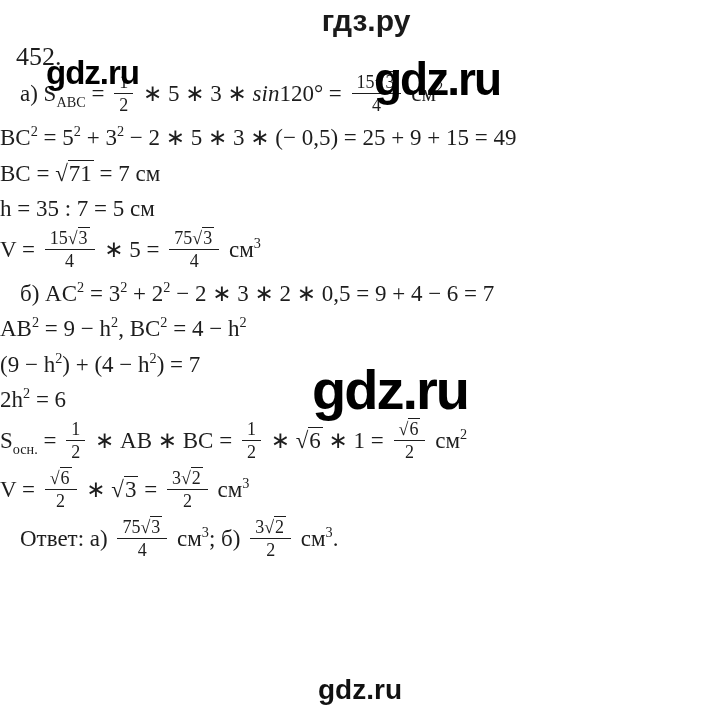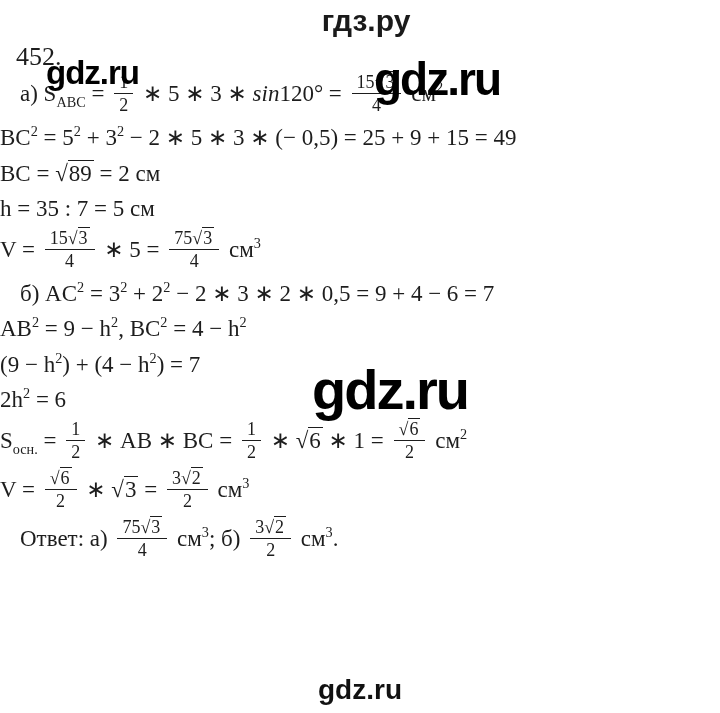--- a/index.html
+++ b/index.html
@@ -98,21 +98,21 @@
 
 <span class="watermark wm-small">gdz.ru</span>
 <span class="watermark wm-line1">gdz.ru</span>
 <span class="watermark wm-middle">gdz.ru</span>
 
 <div class="problem-number">452.</div>
 
 <div class="solution">
     <div class="line flush"><span>а) S</span><sub>ABC</sub><span> = </span><span class="frac"><span class="num"><span>1</span></span><span class="den"><span>2</span></span></span><span> ∗ 5 ∗ 3 ∗ </span><span class="it">sin</span><span>120° = </span><span class="frac"><span class="num"><span>15</span><span class="sqrt"><span>√</span><span class="v">3</span></span></span><span class="den"><span>4</span></span></span><span> см</span><sup>2</sup></div>
     <div class="line"><span>BC</span><sup>2</sup><span> = 5</span><sup>2</sup><span> + 3</span><sup>2</sup><span> − 2 ∗ 5 ∗ 3 ∗ (− 0,5) = 25 + 9 + 15 = 49</span></div>
-    <div class="line"><span>BC = </span><span class="sqrt"><span>√</span><span class="v">89</span></span><span> = 2 см</span></div>
+    <div class="line"><span>BC = </span><span class="sqrt"><span>√</span><span class="v">71</span></span><span> = 7 см</span></div>
     <div class="line"><span>h = 35 : 7 = 5 см</span></div>
     <div class="line"><span>V = </span><span class="frac"><span class="num"><span>15</span><span class="sqrt"><span>√</span><span class="v">3</span></span></span><span class="den"><span>4</span></span></span><span> ∗ 5 = </span><span class="frac"><span class="num"><span>75</span><span class="sqrt"><span>√</span><span class="v">3</span></span></span><span class="den"><span>4</span></span></span><span> см</span><sup>3</sup></div>
     <div class="line flush"><span>б) AC</span><sup>2</sup><span> = 3</span><sup>2</sup><span> + 2</span><sup>2</sup><span> − 2 ∗ 3 ∗ 2 ∗ 0,5 = 9 + 4 − 6 = 7</span></div>
     <div class="line"><span>AB</span><sup>2</sup><span> = 9 − h</span><sup>2</sup><span>, BC</span><sup>2</sup><span> = 4 − h</span><sup>2</sup></div>
     <div class="line"><span>(9 − h</span><sup>2</sup><span>) + (4 − h</span><sup>2</sup><span>) = 7</span></div>
     <div class="line"><span>2h</span><sup>2</sup><span> = 6</span></div>
     <div class="line"><span>S</span><sub>осн.</sub><span> = </span><span class="frac"><span class="num"><span>1</span></span><span class="den"><span>2</span></span></span><span> ∗ AB ∗ BC = </span><span class="frac"><span class="num"><span>1</span></span><span class="den"><span>2</span></span></span><span> ∗ </span><span class="sqrt"><span>√</span><span class="v">6</span></span><span> ∗ 1 = </span><span class="frac"><span class="num"><span class="sqrt"><span>√</span><span class="v">6</span></span></span><span class="den"><span>2</span></span></span><span> см</span><sup>2</sup></div>
     <div class="line"><span>V = </span><span class="frac"><span class="num"><span class="sqrt"><span>√</span><span class="v">6</span></span></span><span class="den"><span>2</span></span></span><span> ∗ </span><span class="sqrt"><span>√</span><span class="v">3</span></span><span> = </span><span class="frac"><span class="num"><span>3</span><span class="sqrt"><span>√</span><span class="v">2</span></span></span><span class="den"><span>2</span></span></span><span> см</span><sup>3</sup></div>
     <div class="line flush"><span>Ответ: а) </span><span class="frac"><span class="num"><span>75</span><span class="sqrt"><span>√</span><span class="v">3</span></span></span><span class="den"><span>4</span></span></span><span> см</span><sup>3</sup><span>; б) </span><span class="frac"><span class="num"><span>3</span><span class="sqrt"><span>√</span><span class="v">2</span></span></span><span class="den"><span>2</span></span></span><span> см</span><sup>3</sup><span>.</span></div>
   </div>

